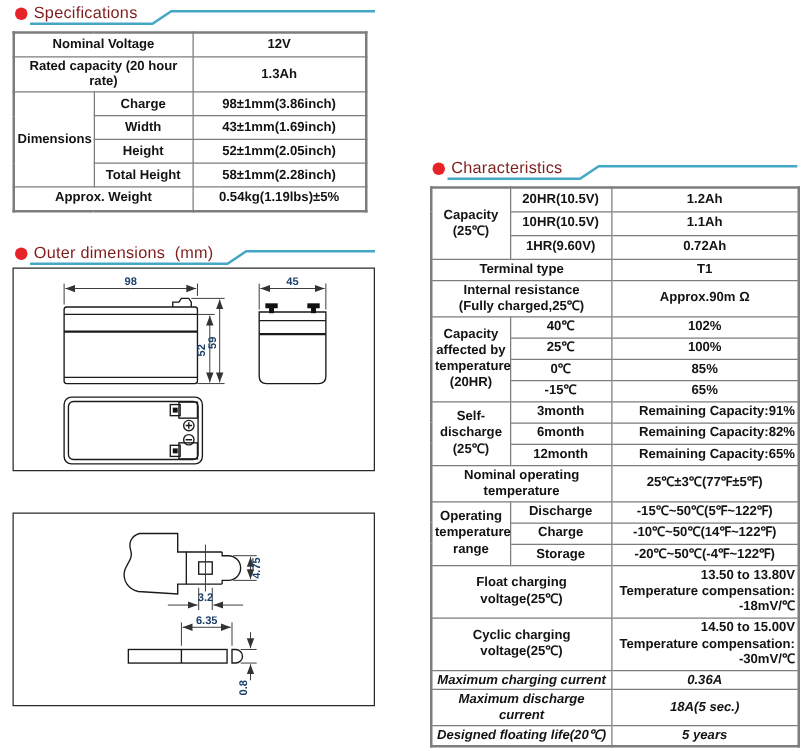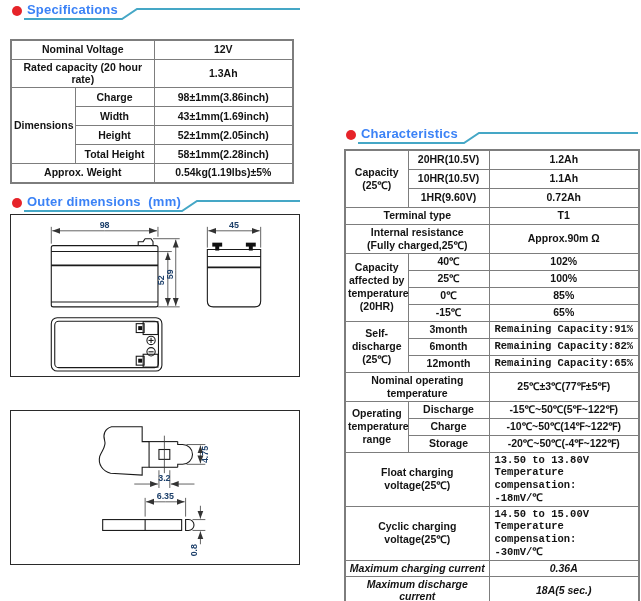--- a/index.html
+++ b/index.html
@@ -8,35 +8,35 @@
     position:relative; width:641px; height:601px; background:#ffffff;
     font-family:"Liberation Sans", sans-serif; overflow:hidden;
   }
   .section { position:absolute; }
   .sec-head { position:relative; height:20px; }
   .bullet {
     position:absolute; left:2px; top:4px; width:10px; height:10px;
     border-radius:50%; background:#e62329;
   }
   .sec-title {
-    position:absolute; left:17px; top:0; font-size:13px; font-weight:bold;
-    color:#3b82f6; white-space:pre; letter-spacing:0.2px;
+    position:absolute; left:17px; top:0; font-size:13px; font-weight:normal;
+    color:#7f1d1d; white-space:pre; letter-spacing:0.2px;
   }
   .flourish { position:absolute; left:0; top:0; width:100%; height:20px; }
   .flourish polyline { fill:none; stroke:#45a7c6; stroke-width:2; }
 
   table { border-collapse:collapse; table-layout:fixed; background:#fff; }
   table, td { border:1px solid #7d7d7d; }
   table { border-width:2px; }
   td {
     font-size:10.5px; font-weight:bold; color:#131313; text-align:center;
     vertical-align:middle; padding:1px 2px; line-height:1.22;
   }
   .pre { white-space:pre-line; }
-  .left { text-align:left; padding-left:5px;font-family:Liberation Mono, monospace; }
+  .left { text-align:right; padding-left:5px; }
   #spec-table { width:282px; }
   #spec-table tr { height:19px; }
   #char-table { width:294px; }
   tr.h19 { height:19px; }
   tr.h17 { height:17px; }
   tr.h15 { height:15px;font-style:italic; }
   tr.h29 { height:29px;padding-left:28px; }
   tr.h42 { height:42px; }
 
   .draw-box {
@@ -57,21 +57,21 @@
 <div class="page">
 
   <div class="section" style="left:10px; top:2px; width:290px;">
     <div class="sec-head">
       <svg class="flourish" viewBox="0 0 290 20">
         <polyline points="14,17 112,17 127,7 290,7"></polyline>
       </svg>
       <span class="bullet"></span>
       <span class="sec-title">Specifications</span>
     </div>
-    <table id="spec-table" style="margin-top:17px;">
+    <table id="spec-table" style="margin-top:3px;">
       <colgroup>
           <col style="width:64px">
           <col style="width:79px">
           <col style="width:139px">
         </colgroup>
       <tbody>
           <tr>
         <td colspan="2">Nominal Voltage</td>
         <td>12V</td>
       </tr>

